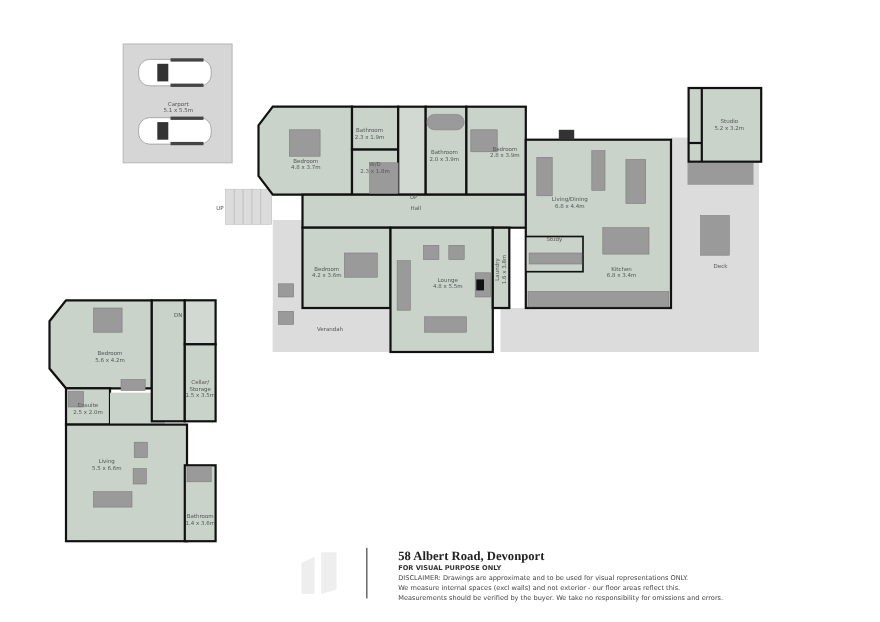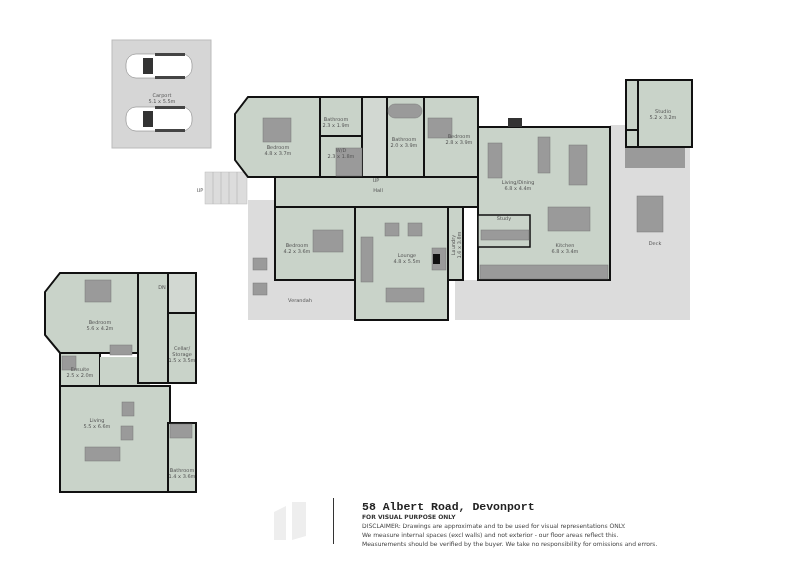--- a/index.html
+++ b/index.html
@@ -1,21 +1,21 @@
 <!DOCTYPE html>
 <html><head>
 <meta charset="utf-8">
 <style>
   html, body { margin: 0; padding: 0; background: #ffffff; }
   body { width: 800px; height: 565px; position: relative; overflow: hidden; font-family: "Liberation Sans", sans-serif; }
   #plan { position: absolute; left: 0; top: 0; width: 800px; height: 565px; }
   .lbl { position: absolute; font-family: "DejaVu Sans", sans-serif; font-size: 5px; color: #555; text-align: center; line-height: 6px; white-space: nowrap; transform: translate(-50%, -50%); }
   .lbl span { display: block; }
   .footer { position: absolute; left: 362px; top: 500px; width: 420px; }
-  .f-title { font-family: Liberation Mono, monospace; font-weight: bold; font-size: 11.5px; color: #222; line-height: 13px; }
+  .f-title { font-family: Liberation Serif, serif; font-weight: bold; font-size: 11.5px; color: #222; line-height: 13px; }
   .f-sub { font-family: "DejaVu Sans", sans-serif; font-weight: bold; font-size: 6px; color: #333; line-height: 8px; }
   .f-line { font-family: "DejaVu Sans", sans-serif; font-size: 6px; color: #444; line-height: 9px; white-space: nowrap; }
   .divider { position: absolute; left: 333px; top: 498px; width: 1px; height: 46px; background: #333; }
   .logo { position: absolute; left: 272px; top: 500px; width: 36px; height: 42px; }
 </style>
 </head>
 <body>
 
 <svg id="plan" viewBox="0 0 800 565" xmlns="http://www.w3.org/2000/svg">
 

